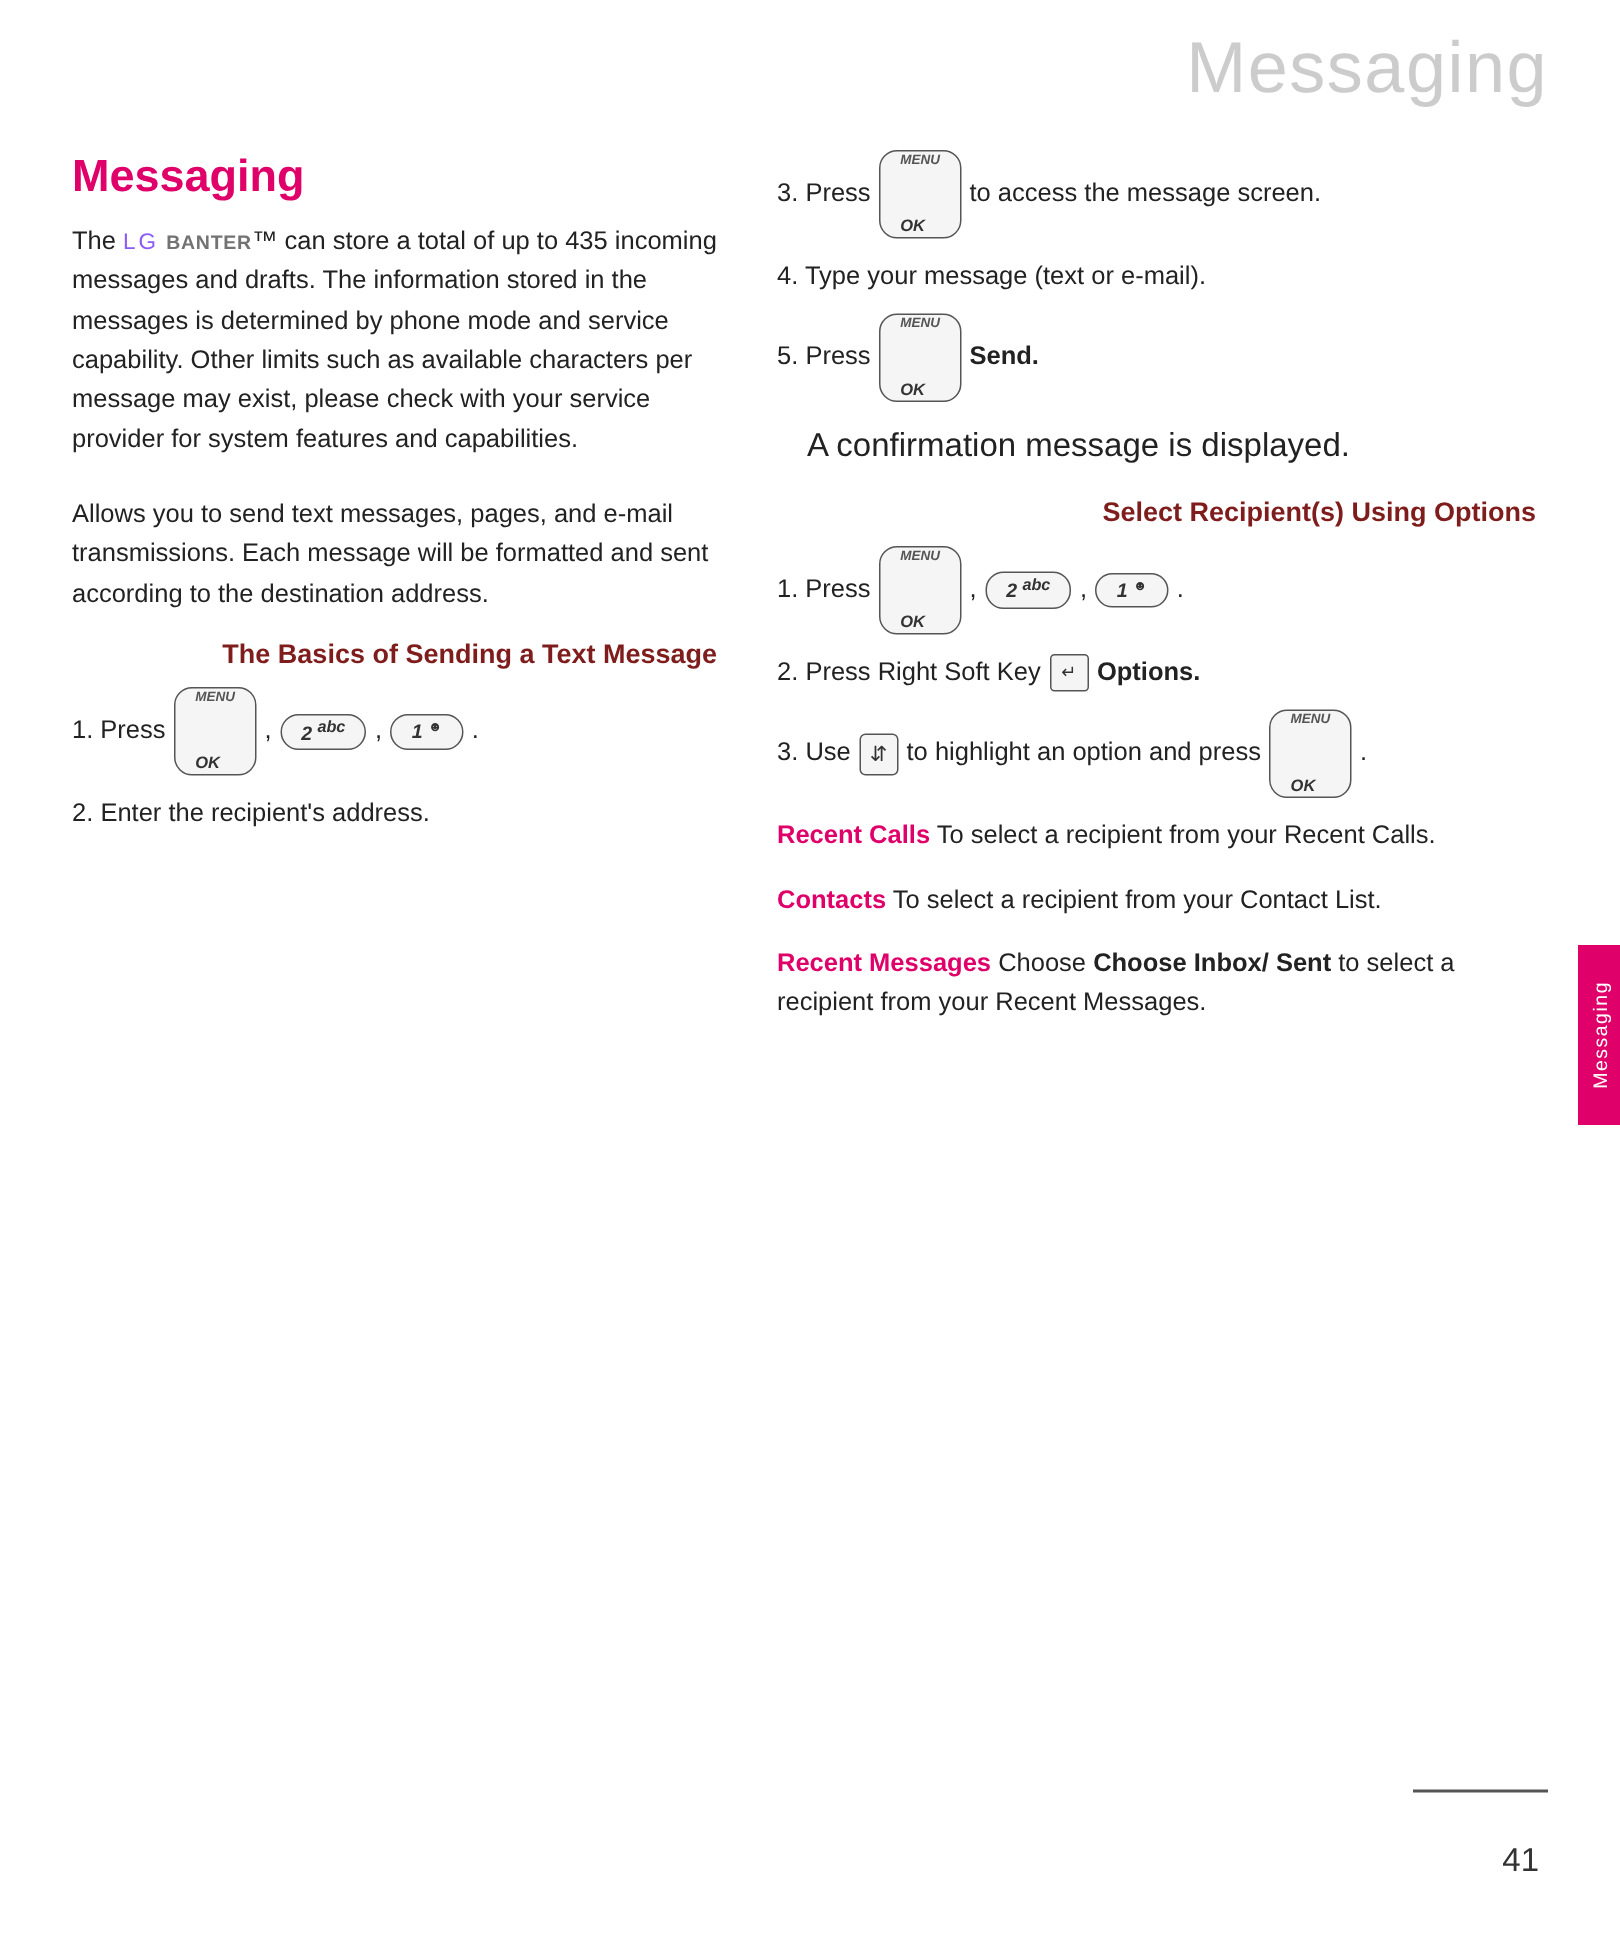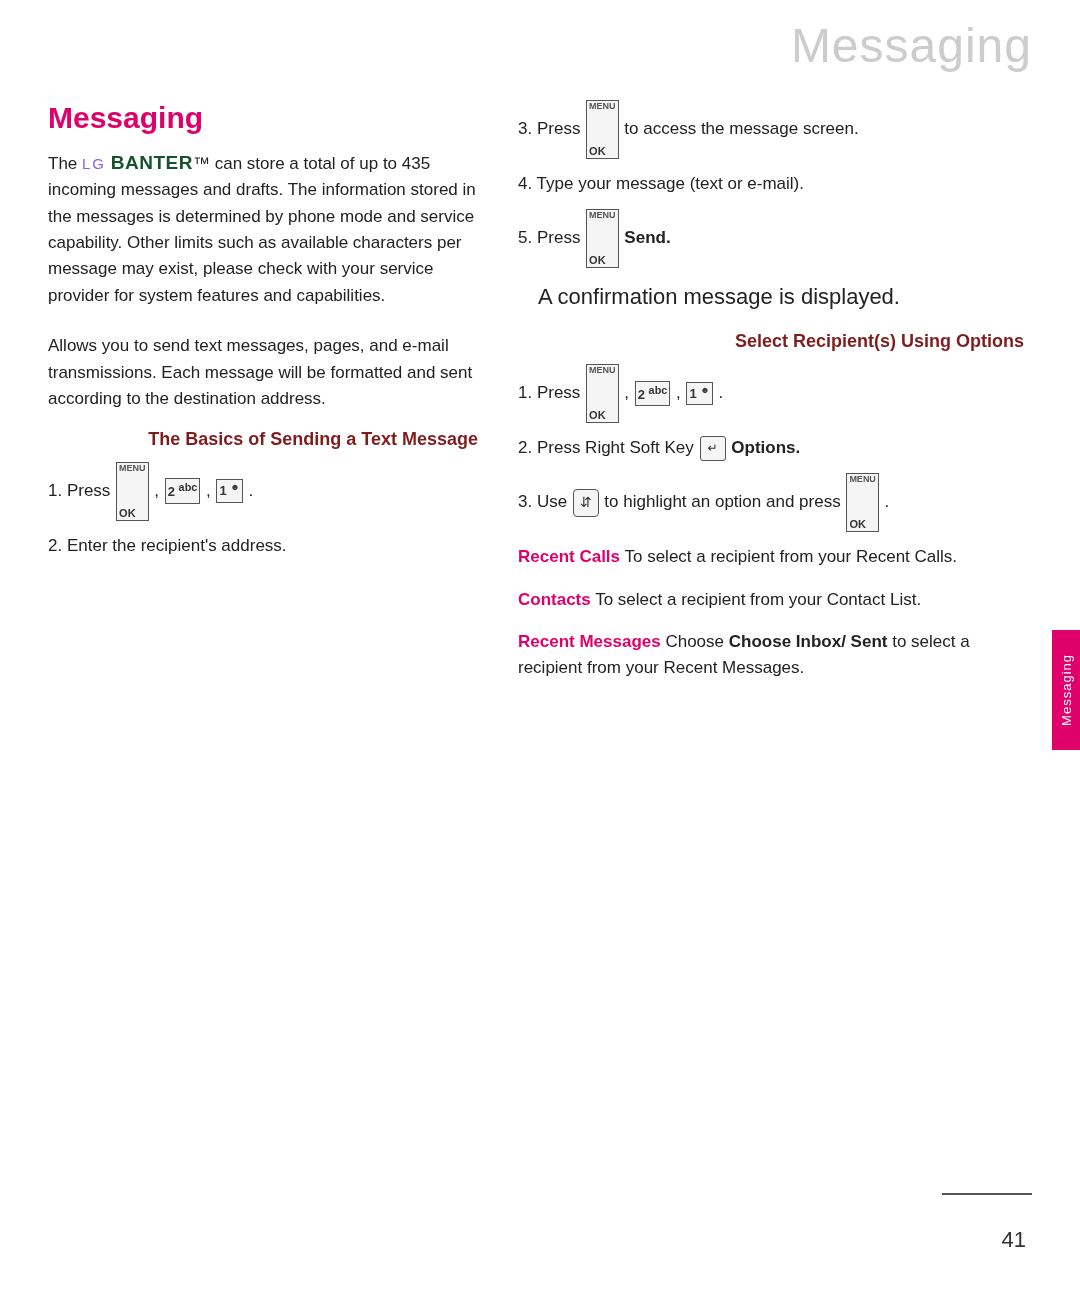--- a/index.html
+++ b/index.html
@@ -123,46 +123,47 @@
     }
 
     .brand-lg {
       font-size: 15px;
       color: #8b5cf6;
       letter-spacing: 2px;
     }
 
     .brand-banter {
       font-weight: 900;
-      color: #14532d;
-      font-size: 19px;
+      color: #737373;
+      font-size: 13px;
       letter-spacing: 0.5px;
     }
 
     
     .list-item {
       font-size: 17px;
       color: #222222;
       line-height: 1.55;
       margin-bottom: 12px;
     }
 
     
     .key-btn {
       display: inline-block;
       border: 1.5px solid #555555;
-      border-radius: 0;
-      padding: 1px 2px;
+      border-radius: 12px;
+      padding: 1px 13px;
       font-size: 13px;
       font-weight: 700;
       color: #333333;
       vertical-align: middle;
       line-height: 1.4;
       background: #f5f5f5;
       margin: 0 1px;
+      font-style: italic;
     }
 
     .key-menu-top {
       font-size: 9px;
       display: block;
       line-height: 1;
       color: #555;
     }
     .key-menu-bottom {
       font-size: 11px;

